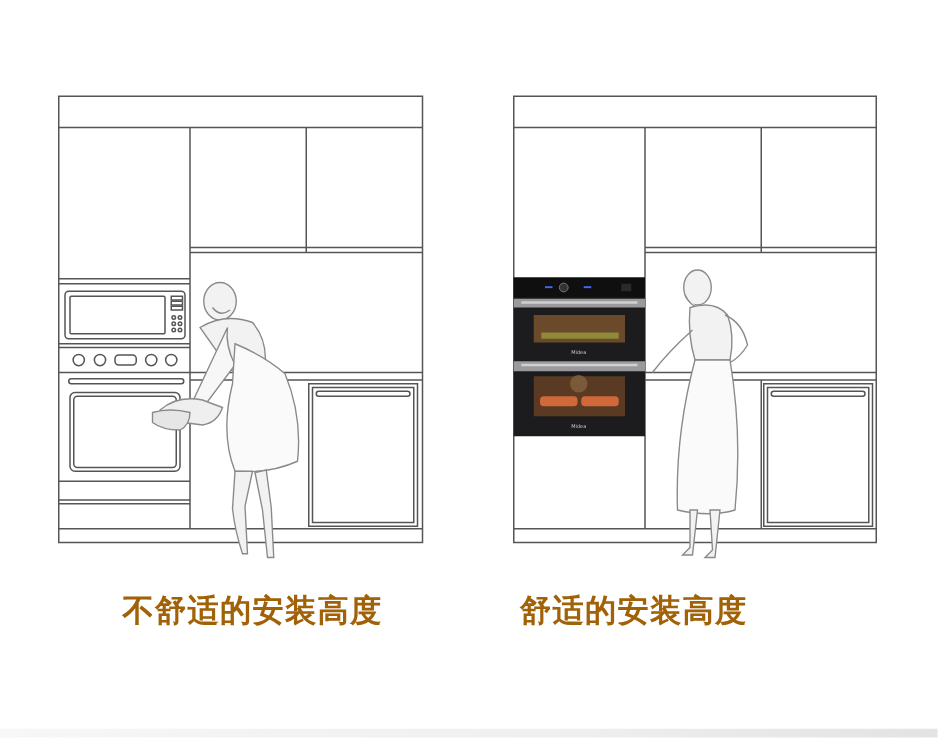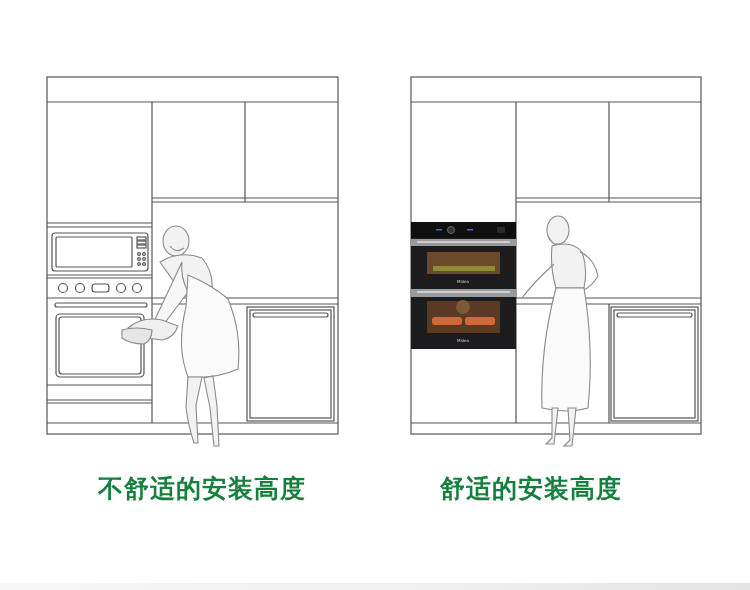--- a/index.html
+++ b/index.html
@@ -1,18 +1,18 @@
 <!DOCTYPE html>
 <html><head>
 <meta charset="utf-8">
 <style>
   html,body{margin:0;padding:0;background:#fff;}
   body{width:750px;height:590px;position:relative;overflow:hidden;font-family:"DejaVu Sans",sans-serif;}
   .scene{position:absolute;top:0;left:0;}
-  .caption{position:absolute;top:472px;font-size:25px;font-weight:bold;color:#15803d;letter-spacing:1px;white-space:nowrap;}
+  .caption{position:absolute;top:472px;font-size:25px;font-weight:bold;color:#a16207;letter-spacing:1px;white-space:nowrap;}
   .bottom-strip{position:absolute;left:0;top:583px;width:750px;height:7px;background:linear-gradient(90deg,#f7f7f7,#efeff1 60%,#e3e3e5);}
 </style>
 </head>
 <body>
 
 <svg class="scene" width="750" height="470" viewBox="0 0 750 470" xmlns="http://www.w3.org/2000/svg">
 
   <g fill="none" stroke="#555" stroke-width="1.2">
 
     <rect x="47" y="77" width="291" height="357"></rect>
@@ -119,15 +119,15 @@
     <path d="M552 246 q20 -6 30 6 q6 16 2 36 l-28 0 q-6 -20 -4 -42 z"></path>
     <path d="M580 252 q14 6 18 24 q-6 10 -14 14" fill="none"></path>
     <path d="M554 264 q-20 18 -32 34" fill="none"></path>
     <path d="M556 288 l28 0 q10 60 4 120 q-20 6 -46 0 q-2 -60 14 -120 z" fill="#fafafa"></path>
     <path d="M552 408 l0 30 l-6 6 l8 0 l4 -36 z"></path>
     <path d="M568 408 l2 32 l-6 6 l8 0 l4 -38 z"></path>
   </g>
 </svg>
 
 <div class="caption" style="left:98px;">不舒适的安装高度</div>
-<div class="caption" style="left:440px;">舒适的安装高度</div>
+<div class="caption" style="left:416px;">舒适的安装高度</div>
 
 <div class="bottom-strip"></div>
 
 </body></html>

